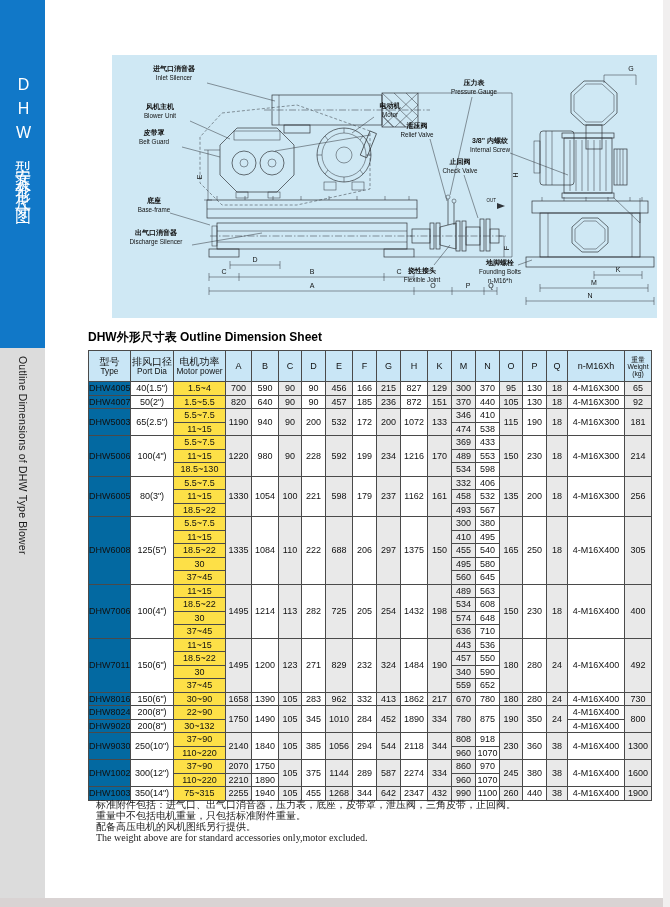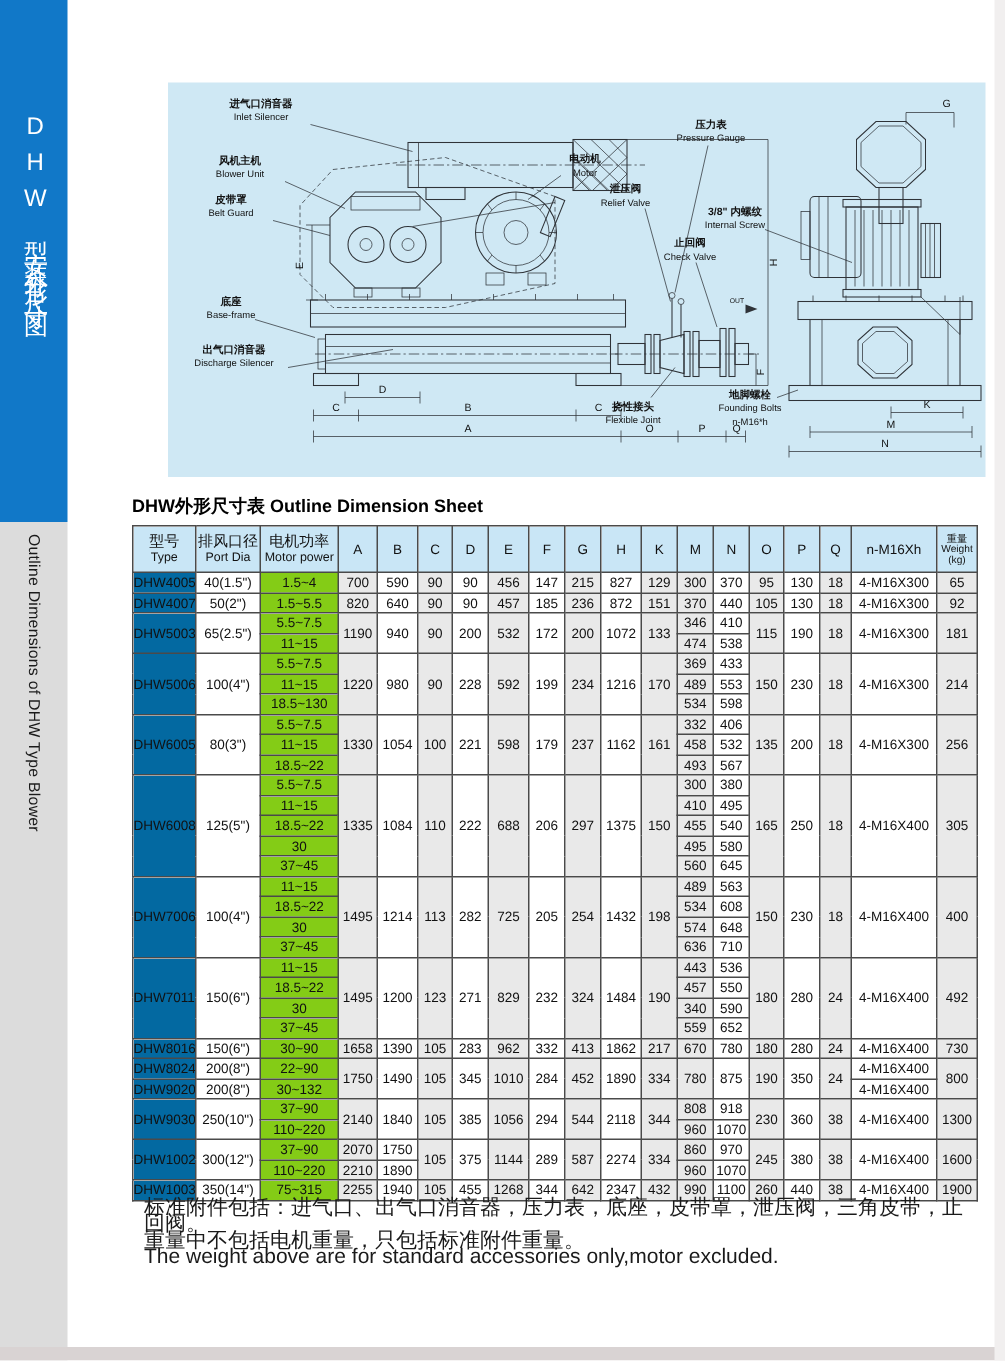--- a/index.html
+++ b/index.html
@@ -42,26 +42,26 @@
     border:1px solid #4a4a4a;text-align:center;vertical-align:middle;
     padding:0;overflow:hidden;white-space:nowrap;
   }
   #dim-table thead th{background:#c9e6f6;height:30px;font-weight:400;}
   #dim-table thead .h-cn{font-size:10px;line-height:10px;}
   #dim-table thead .h-en{font-size:8.3px;line-height:9px;}
   #dim-table thead .h-sub{font-size:6.8px;line-height:7px;}
   #dim-table tbody td{height:12.5px;line-height:12.5px;}
   .c-tp{background:#0369a1;}
   .c-pt{background:#ffffff;}
-  .c-pw{background:#84cc16;}
+  .c-pw{background:#fde047;}
   .c-g{background:#e9e9e9;}
   .c-w{background:#ffffff;}
   
   .notes{position:absolute;left:96px;top:799px;width:556px;color:#1a1a1a;}
-  .note-line{font-size:14px;line-height:11px;}
+  .note-line{font-size:10px;line-height:11px;font-family:Liberation Serif, serif;}
   
   .bottom-strip{position:absolute;left:0;top:898px;width:670px;height:9px;background:#d9d3d3;}
   .right-strip{position:absolute;left:663px;top:0;width:7px;height:907px;background:#f1efef;}
 </style>
 </head>
 <body>
 
 <div class="side-blue">
   <span class="side-cn">DHW型安装外形尺寸图</span>
 </div>
@@ -406,21 +406,21 @@
     <tbody>
         <tr>
           <td class="c-tp">DHW4005</td>
           <td class="c-pt">40(1.5")</td>
           <td class="c-pw">1.5~4</td>
           <td class="c-g">700</td>
           <td class="c-w">590</td>
           <td class="c-g">90</td>
           <td class="c-w">90</td>
           <td class="c-g">456</td>
-          <td class="c-w">147</td>
+          <td class="c-w">166</td>
           <td class="c-g">215</td>
           <td class="c-w">827</td>
           <td class="c-g">129</td>
           <td class="c-g">300</td>
           <td class="c-w">370</td>
           <td class="c-g">95</td>
           <td class="c-w">130</td>
           <td class="c-g">18</td>
           <td class="c-w">4-M16X300</td>
           <td class="c-g">65</td>
@@ -770,17 +770,18 @@
           <td class="c-w">4-M16X400</td>
           <td class="c-g">1900</td>
         </tr>
       </tbody>
   </table>
 </div>
 
 <div class="notes">
   <div class="note-line">标准附件包括：进气口、出气口消音器，压力表，底座，皮带罩，泄压阀，三角皮带，止回阀。</div>
   <div class="note-line">重量中不包括电机重量，只包括标准附件重量。</div>
+  <div class="note-line">配备高压电机的风机图纸另行提供。</div>
   <div class="note-line">The weight above are for standard accessories only,motor excluded.</div>
 </div>
 
 <div class="bottom-strip"></div>
 <div class="right-strip"></div>
 
 </body></html>

